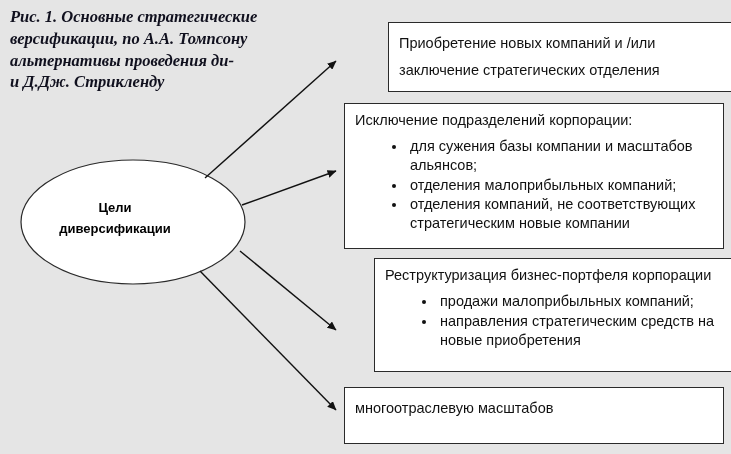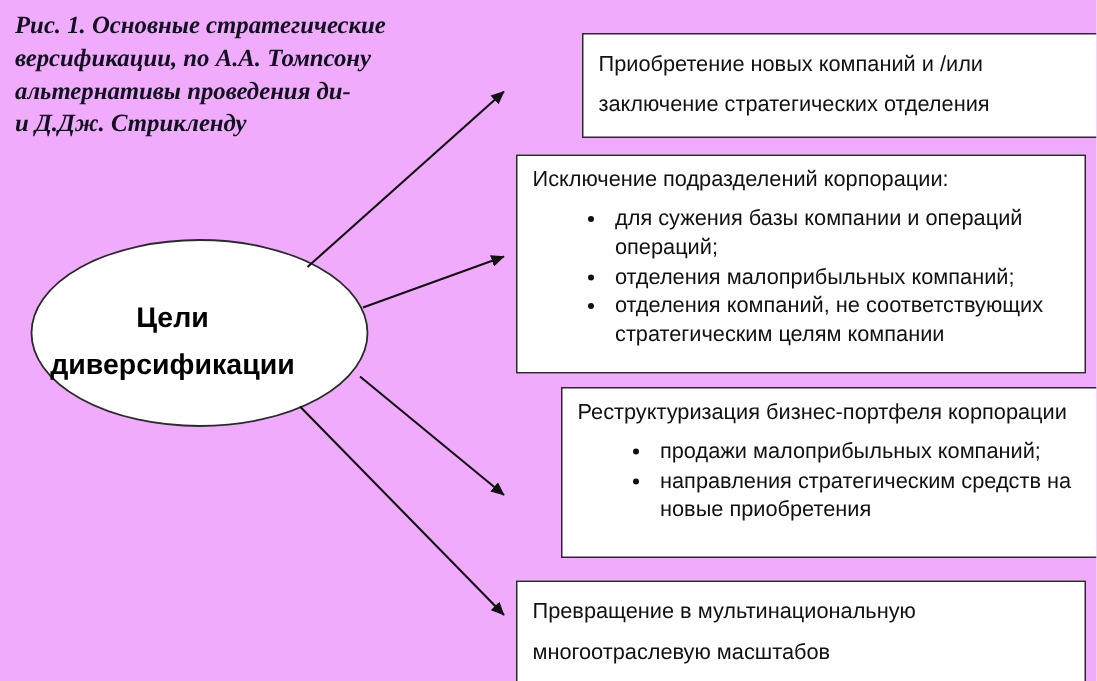--- a/index.html
+++ b/index.html
@@ -3,21 +3,21 @@
 <meta charset="utf-8">
 <style>
   html, body {
     margin: 0;
     padding: 0;
   }
   .stage {
     position: relative;
     width: 731px;
     height: 454px;
-    background: #f0abfc;
+    background: #e5e5e5;
     font-family: "Liberation Sans", "DejaVu Sans", sans-serif;
     color: #111;
     overflow: hidden;
     text-decoration: underline;
   }
   .diagram-svg {
     position: absolute;
     left: 0;
     top: 0;
     width: 731px;
@@ -35,21 +35,21 @@
     line-height: 1.32;
     color: #10101e;
   }
   .ellipse-label {
     position: absolute;
     left: 23px;
     top: 197px;
     width: 184px;
     text-align: center;
     font-weight: bold;
-    font-size: 19px;
+    font-size: 13px;
     line-height: 1.65;
     color: #000;
   }
   .box {
     position: absolute;
     left: 344px;
     width: 380px;
     background: #ffffff;
     border: 1px solid #2a2a2a;
     box-sizing: border-box;
@@ -103,32 +103,31 @@
   </div>
 
   <div class="box box-1">
     <div class="box-line">Приобретение новых компаний и /или</div>
     <div class="box-line">заключение стратегических отделения</div>
   </div>
 
   <div class="box box-2">
     <div class="box-line">Исключение подразделений корпорации:</div>
     <ul>
-      <li>для сужения базы компании и операций операций;</li>
+      <li>для сужения базы компании и масштабов альянсов;</li>
       <li>отделения малоприбыльных компаний;</li>
-      <li>отделения компаний, не соответствующих стратегическим целям компании</li>
+      <li>отделения компаний, не соответствующих стратегическим новые компании</li>
     </ul>
   </div>
 
   <div class="box box-3">
     <div class="box-line">Реструктуризация бизнес-портфеля корпорации</div>
     <ul>
       <li>продажи малоприбыльных компаний;</li>
       <li>направления стратегическим средств на новые приобретения</li>
     </ul>
   </div>
 
   <div class="box box-4">
-    <div class="box-line">Превращение в мультинациональную</div>
     <div class="box-line">многоотраслевую масштабов</div>
   </div>
 
 </div>
 
 </body></html>

